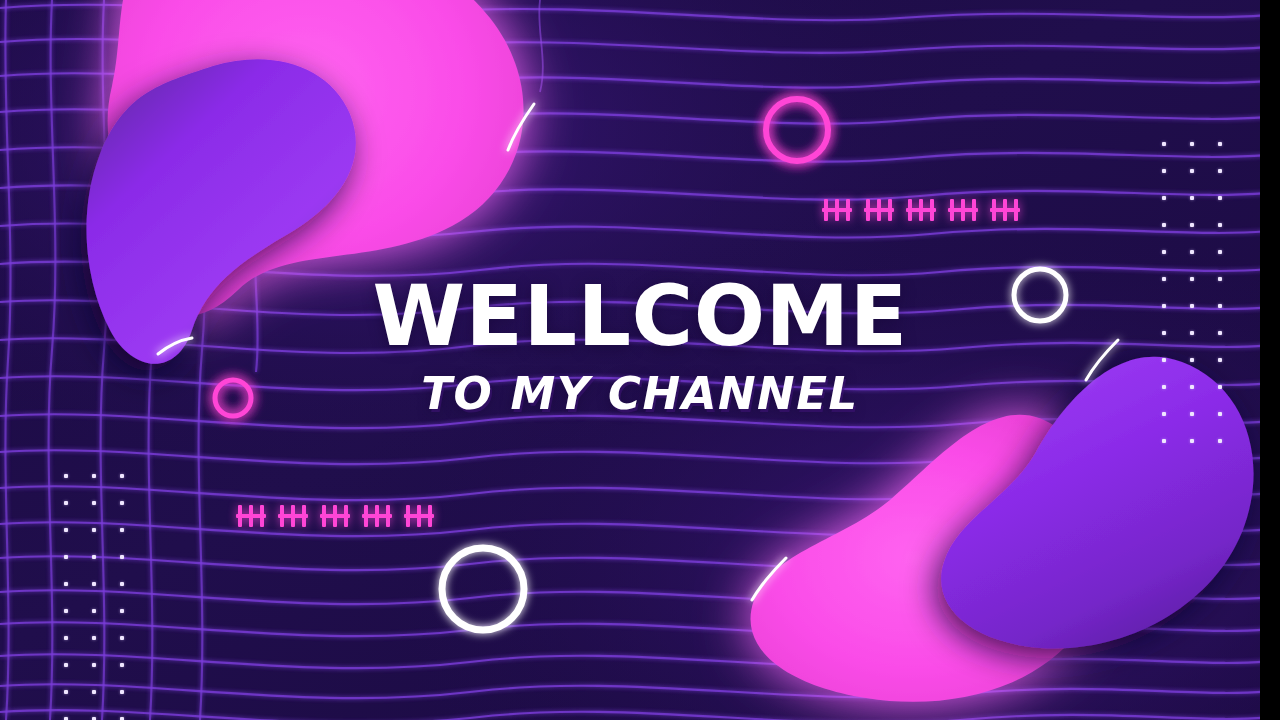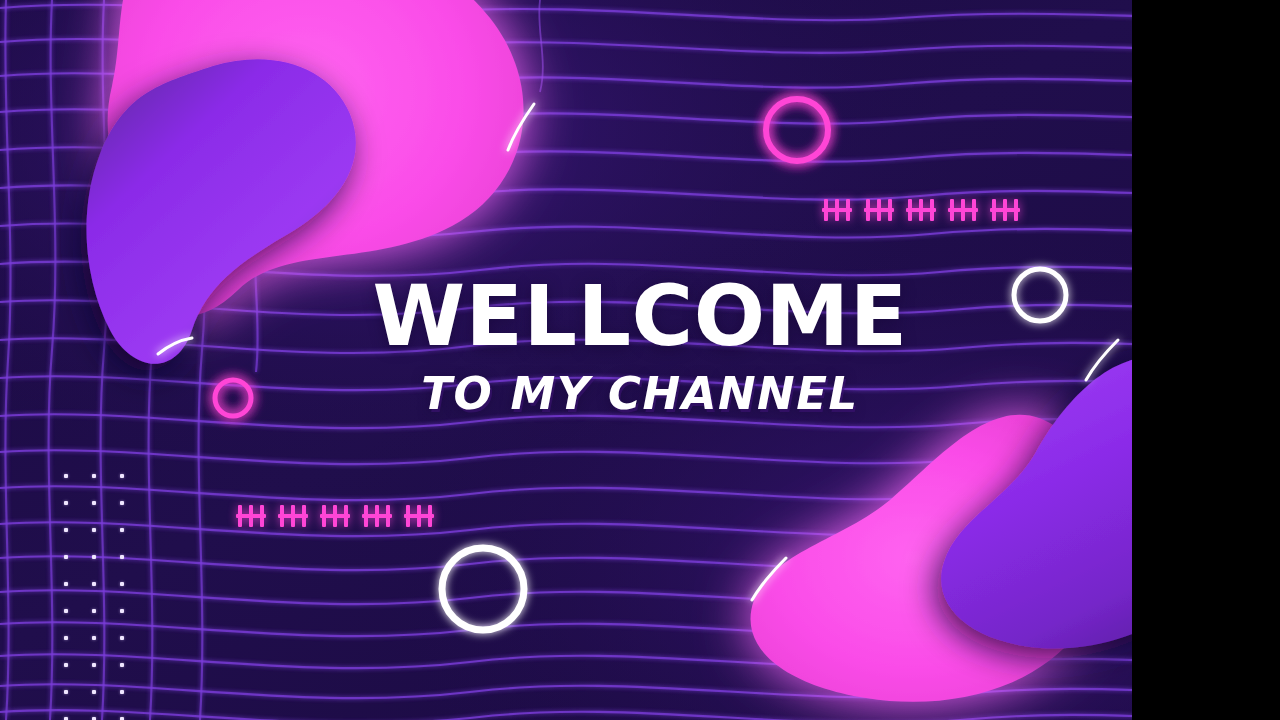--- a/index.html
+++ b/index.html
@@ -2,21 +2,21 @@
 <html><head>
 <meta charset="utf-8">
 <style>
   html, body {
     margin: 0;
     padding: 0;
     background: #000;
   }
   #stage {
     position: relative;
-    width: 1132px;
+    width: 1260px;
     height: 720px;
     overflow: hidden;
     background: #1d0c46;
     font-family: "Liberation Sans", sans-serif;
     user-select: none;
   }
   .layer {
     position: absolute;
     inset: 0;
     width: 1280px;

